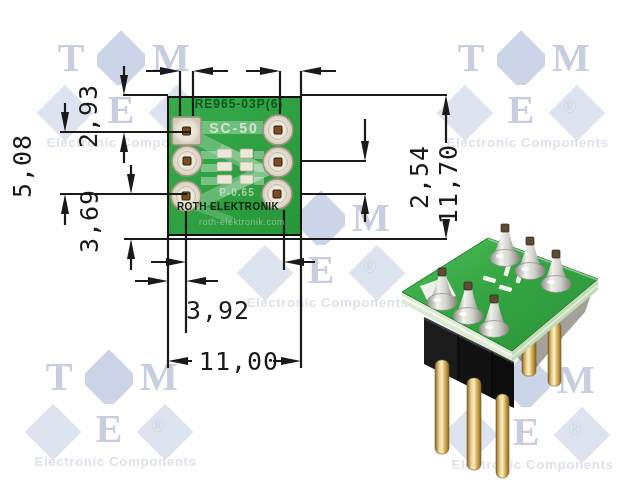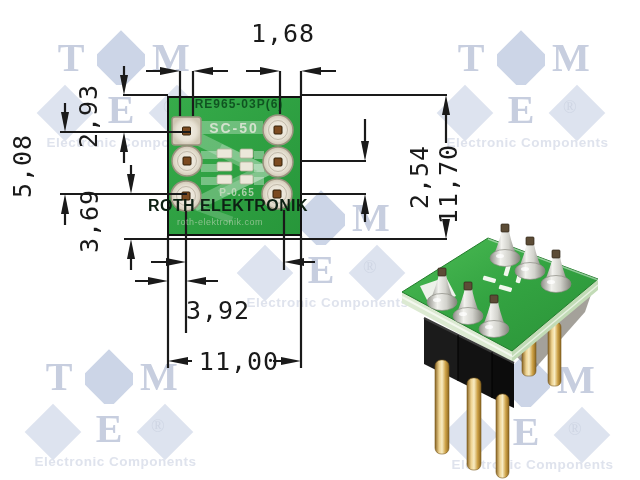--- a/index.html
+++ b/index.html
@@ -24,22 +24,22 @@
   
   .dim{position:absolute;z-index:3;font-family:"DejaVu Sans Mono",monospace;font-size:25px;
        color:#1a1a1a;letter-spacing:1px;white-space:nowrap;transform:translate(-50%,-50%);}
   .dim.rot{transform:translate(-50%,-50%) rotate(-90deg);}
   
   .pcbtxt{position:absolute;z-index:3;white-space:nowrap;transform:translate(-50%,-50%);
           text-align:left;font-family:"Liberation Sans",sans-serif;}
   #pcb-line1{left:239px;top:104px;font-size:12px;font-weight:700;letter-spacing:1px;color:rgba(8,62,24,.8);}
   #pcb-line2{left:234px;top:128px;font-size:14px;font-weight:700;letter-spacing:2px;color:rgba(222,230,214,.9);}
   #pcb-line3{left:237px;top:192px;font-size:10px;font-weight:700;letter-spacing:1px;color:rgba(205,220,196,.8);}
-  #pcb-line4{left:228px;top:206px;font-size:16px;font-weight:700;letter-spacing:.4px;color:#0d2013;}
-  #pcb-line5{left:220px;top:222px;font-size:9px;letter-spacing:.5px;color:rgba(198,216,190,.6);}
+  #pcb-line4{left:228px;top:206px;font-size:10px;font-weight:700;letter-spacing:.4px;color:#0d2013;}
+  #pcb-line5{left:242px;top:222px;font-size:9px;letter-spacing:.5px;color:rgba(198,216,190,.6);}
   svg{position:absolute;left:0;top:0;z-index:2;}
 </style>
 </head>
 <body>
 
 <div id="canvas">
 
   <div class="wm" style="left:45px;top:33px">
     <div class="dia c"></div>
     <div class="dia l"></div>
@@ -279,21 +279,20 @@
 
       <polygon points="186,262 166,258 166,266"></polygon>
         <polygon points="284,262 304,258 304,266"></polygon>
       <polygon points="168,281 148,277 148,285"></polygon>
         <polygon points="186,281 206,277 206,285"></polygon>
       <polygon points="168,361 188,357 188,365"></polygon>
         <polygon points="301,361 281,357 281,365"></polygon>
     </g>
   </svg>
 
-  <div class="dim" style="left:283px;top:33px">1,68</div>
   <div class="dim rot" style="left:88px;top:116px">2,93</div>
   <div class="dim rot" style="left:22px;top:166px">5,08</div>
   <div class="dim rot" style="left:89px;top:221px">3,69</div>
   <div class="dim rot" style="left:419px;top:177px">2,54</div>
   <div class="dim rot" style="left:448px;top:184px">11,70</div>
   <div class="dim" style="left:218px;top:310px">3,92</div>
   <div class="dim" style="left:239px;top:361px">11,00</div>
 
   <div class="pcbtxt" id="pcb-line1">RE965-03P(6)</div>
   <div class="pcbtxt" id="pcb-line2">SC-50</div>

